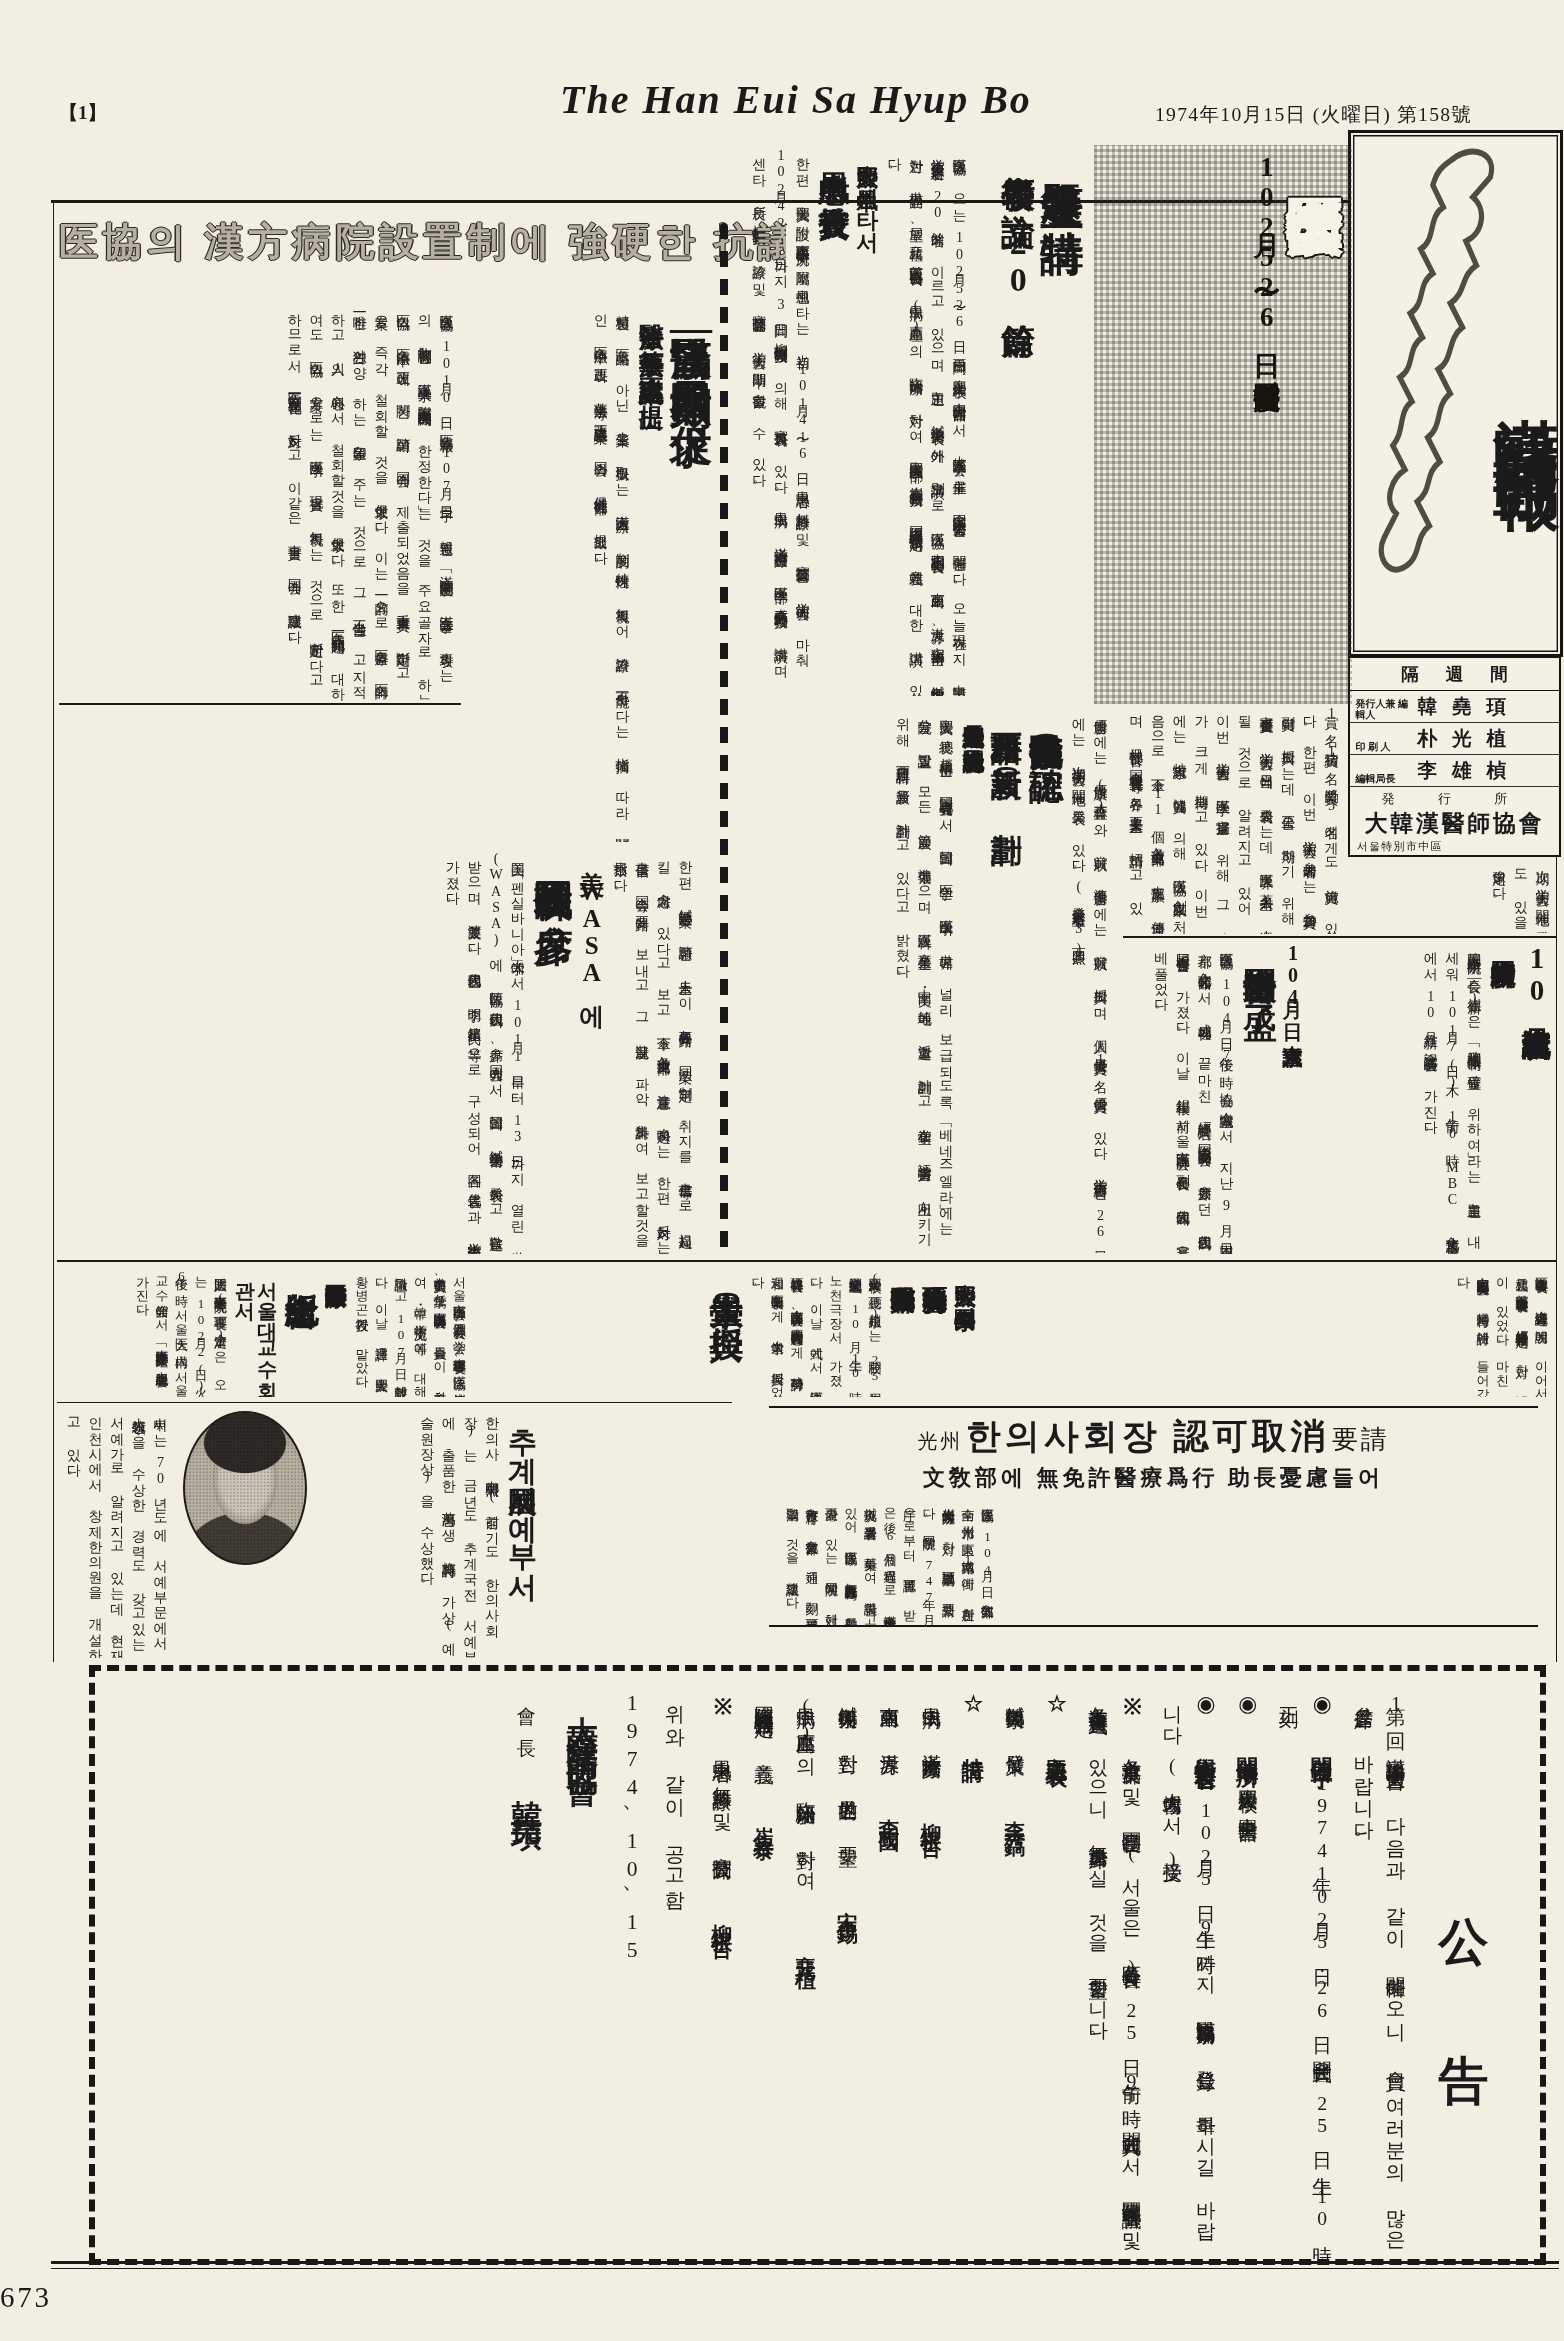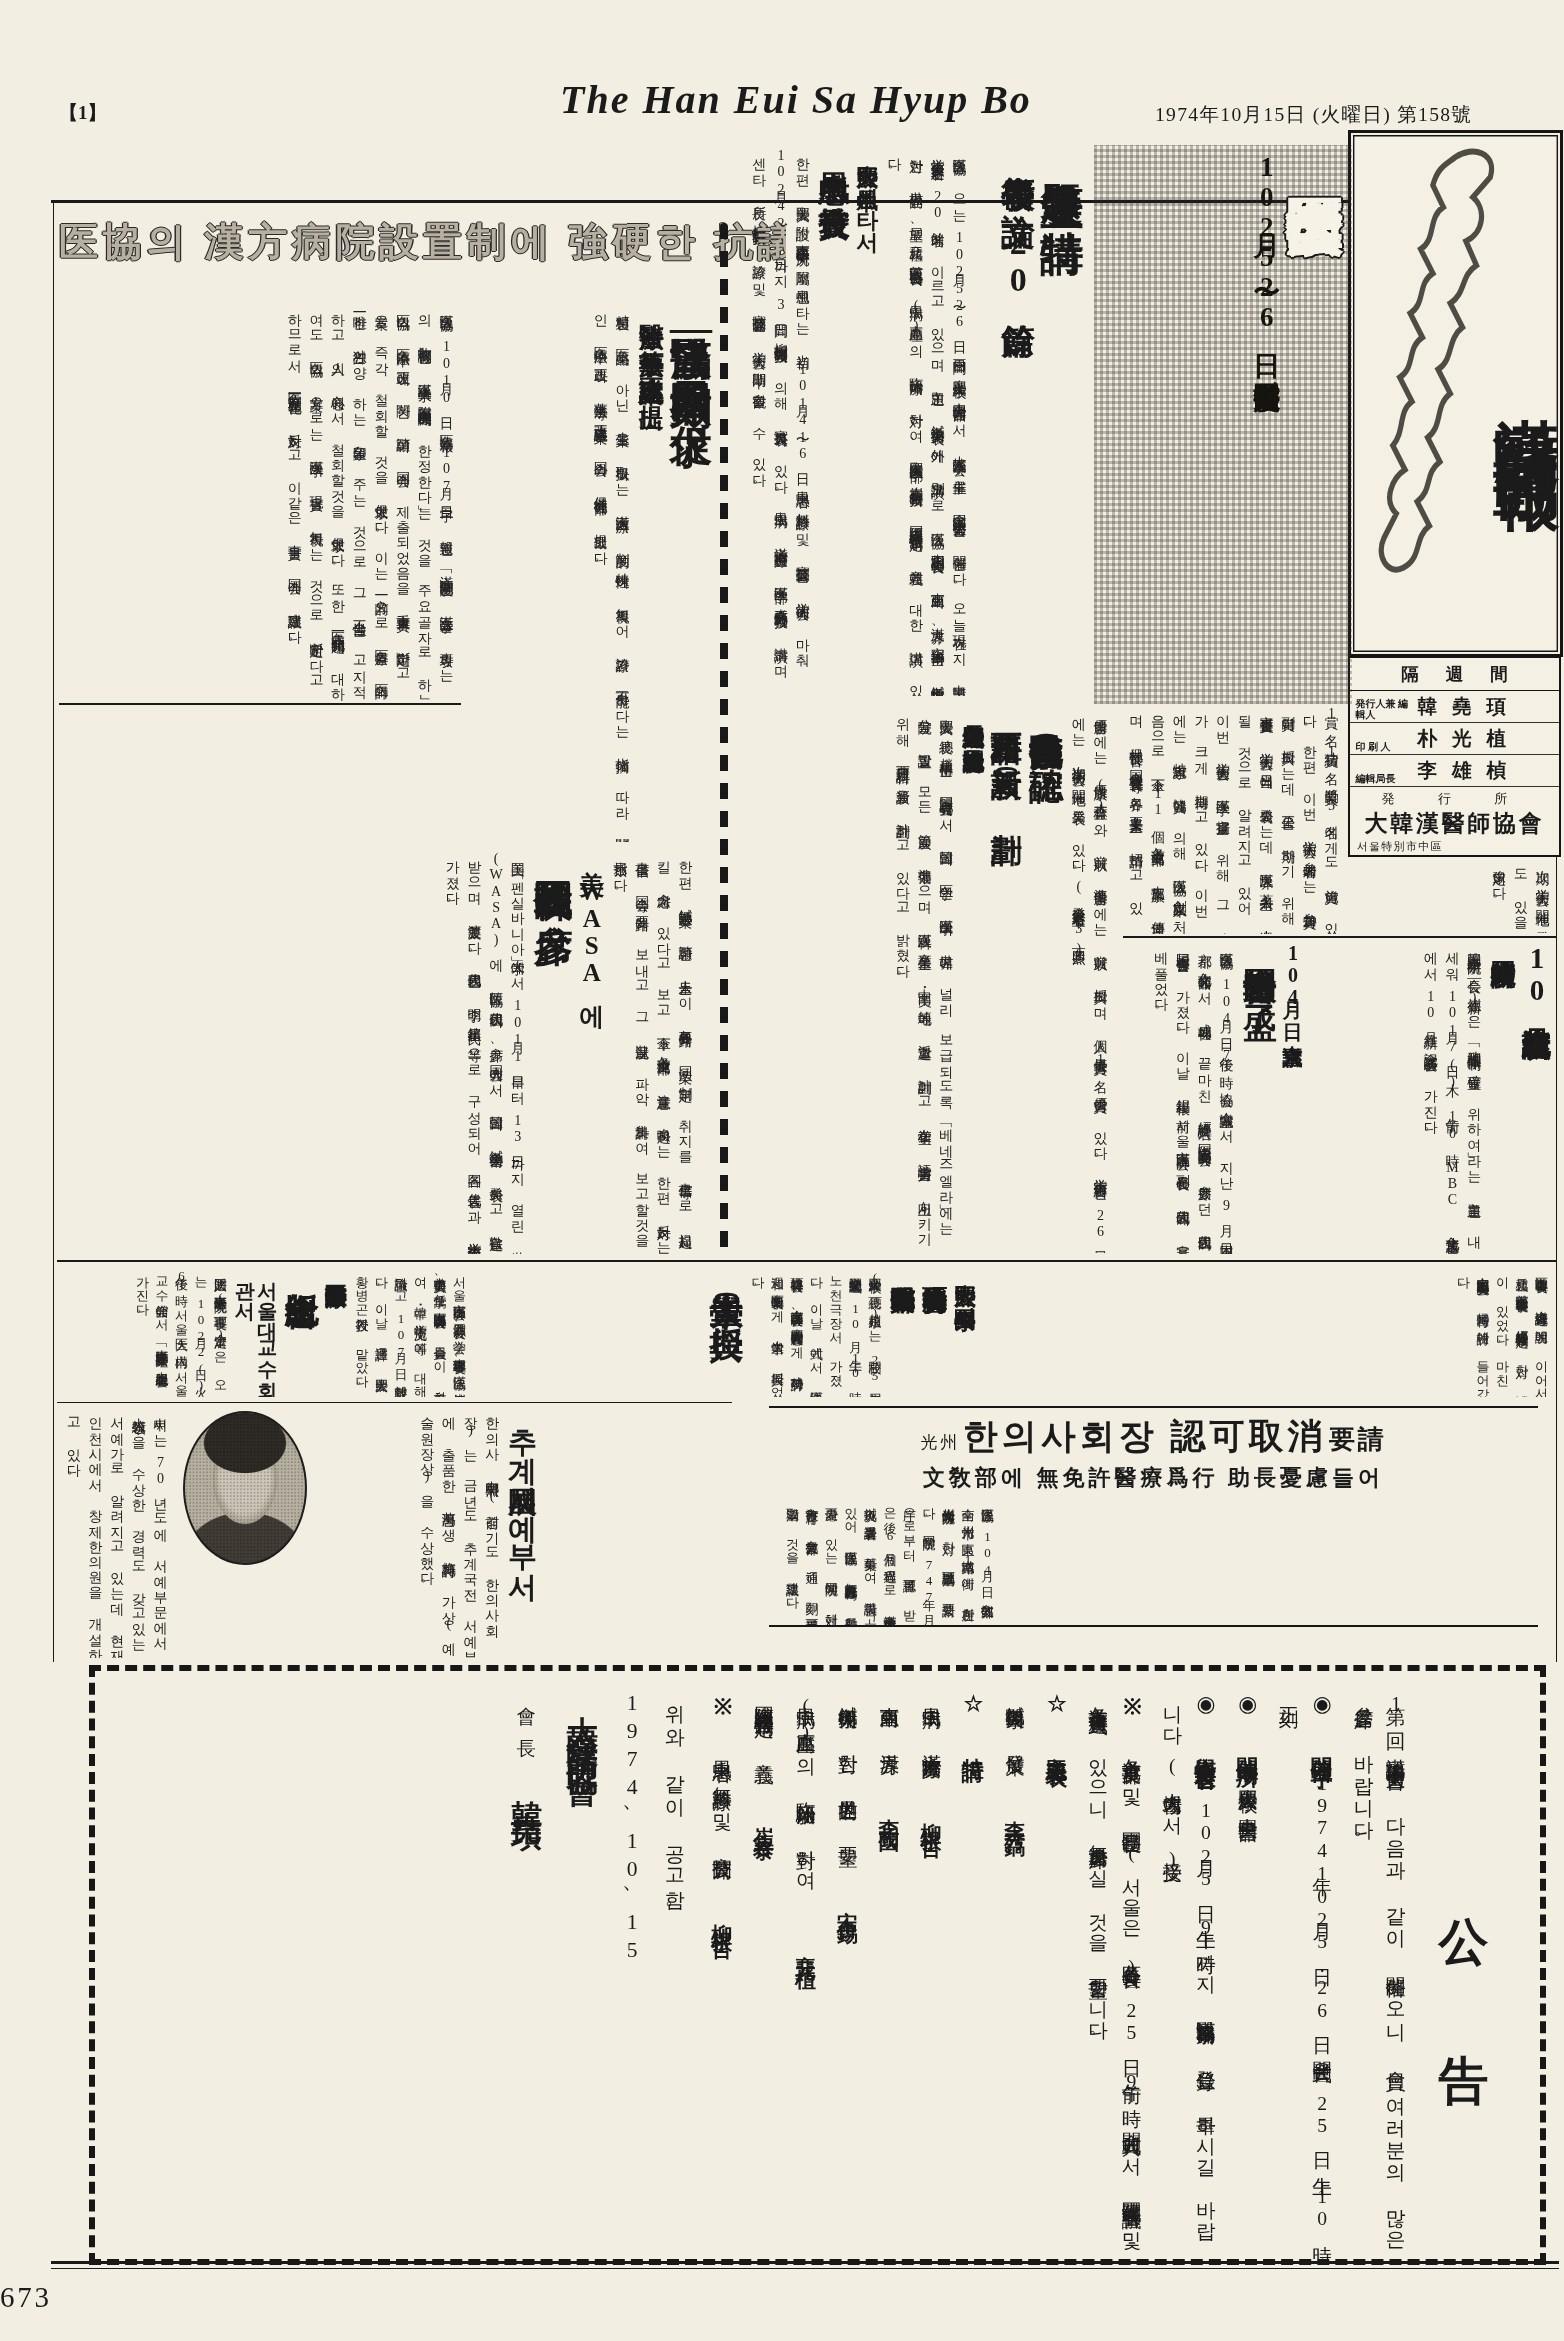--- a/index.html
+++ b/index.html
@@ -56,23 +56,23 @@
   .photo{border:2px solid #1d1d1d;border-radius:50%;
      background:
        radial-gradient(rgba(0,0,0,.22) 0.7px, transparent 0.9px),
        radial-gradient(ellipse 58% 34% at 50% 20%, #2e2a26 0 58%, transparent 60%),
        radial-gradient(ellipse 34% 38% at 50% 44%, #cdc6b8 0 60%, #a79f8f 78%, transparent 80%),
        radial-gradient(ellipse 70% 42% at 50% 96%, #413c35 0 70%, transparent 72%),
        radial-gradient(circle at 50% 50%, #b8b1a2 0 60%, #8d8577 100%);
      background-size:3.4px 3.4px,100% 100%,100% 100%,100% 100%,100% 100%;}
   .gwbox{border-top:2.7px solid #161616;border-bottom:2.7px solid #161616;background:#f2eee2;}
   .gw-h1{text-align:center;white-space:nowrap;padding-top:5.4px;}
-  .gw-kicker{font-size:17px;letter-spacing:2.7px;}
+  .gw-kicker{font-size:20px;letter-spacing:2.7px;}
   .gw-head{font-size:35px;font-weight:bold;letter-spacing:4px;}
-  .gw-req{font-size:26px;letter-spacing:2.7px;font-weight:bold;}
+  .gw-req{font-size:26px;letter-spacing:2.7px;}
   .gw-sub{text-align:center;font-size:22px;font-weight:bold;letter-spacing:4px;padding:2.7px 0 5.4px;white-space:nowrap;}
   
   .anbox{border:6px dashed #171717;background:#f2eee2;}
   .an-inner{position:absolute;left:23px;top:20px;right:23px;bottom:20px;}
   .an-title{font-size:50px;font-weight:bold;letter-spacing:40px;text-align:center;margin:0 19px;}
   .an-intro{font-size:20px;line-height:1.6;letter-spacing:2px;margin:0 9.4px;}
   .an-item{margin:0 7.4px;font-size:19.6px;line-height:1.55;letter-spacing:1.3px;}
   .an-mark{font-size:21.6px;font-weight:bold;}
   .an-label{font-size:22px;font-weight:bold;letter-spacing:2.7px;}
   .an-text{font-size:19.6px;}

